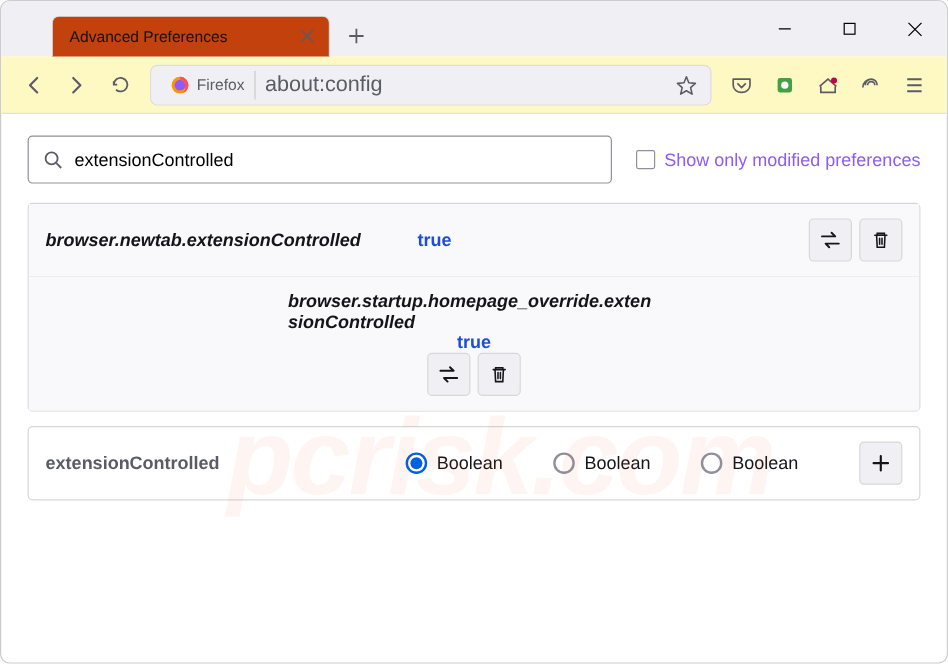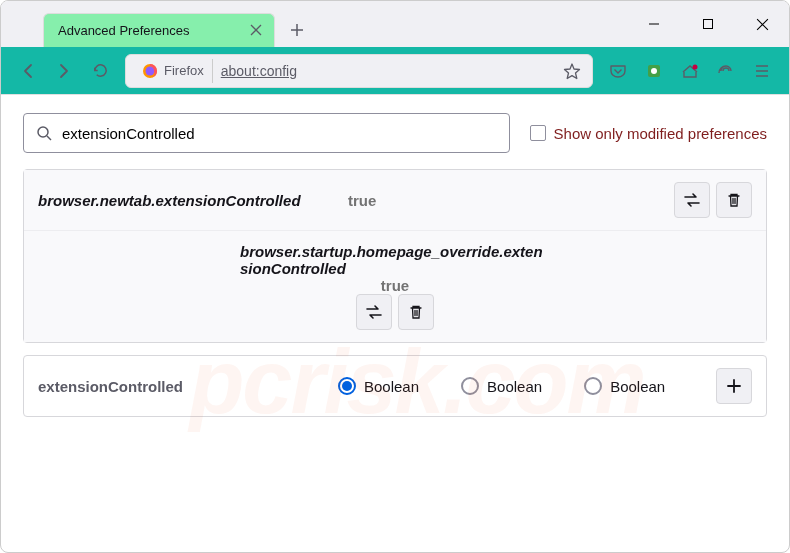--- a/index.html
+++ b/index.html
@@ -1,51 +1,51 @@
 <!DOCTYPE html>
 <html><head>
   <meta charset="utf-8">
   <style>
     * { margin: 0; padding: 0; box-sizing: border-box; font-family: -apple-system, BlinkMacSystemFont, "Segoe UI", Arial, sans-serif; }
     body { width: 790px; height: 553px; background: #fff; border: 1px solid #ccc; border-radius: 8px; overflow: hidden; position: relative; }
     
     
     .titlebar { height: 46px; display: flex; align-items: center; background: #f0f0f4; }
-    .tab { display: flex; align-items: center; background: #86efac; height: 34px; border-radius: 6px 6px 0 0; padding: 0 10px 0 14px; margin-left: 42px; margin-top: 11px; width: 232px; gap: 8px; border: 1px solid #ddd; border-bottom: none;}
+    .tab { display: flex; align-items: center; background: #c2410c; height: 34px; border-radius: 6px 6px 0 0; padding: 0 10px 0 14px; margin-left: 42px; margin-top: 11px; width: 232px; gap: 8px; border: 1px solid #ddd; border-bottom: none;}
     .tab-title { font-size: 13px; color: #15141a; flex: 1; }
     .tab-close { width: 16px; height: 16px; display: flex; align-items: center; justify-content: center; cursor: pointer; }
     .newtab-btn { width: 28px; height: 28px; display: flex; align-items: center; justify-content: center; margin-left: 8px; margin-top: 11px; cursor: pointer; }
     .window-controls { margin-left: auto; display: flex; gap: 8px; padding-right: 4px; }
     .win-btn { width: 46px; height: 46px; display: flex; align-items: center; justify-content: center; cursor: pointer; font-size: 14px; }
     
     
-    .toolbar { height: 48px; display: flex; align-items: center; padding: 0 10px; background: #14b8a6; border-bottom: 1px solid #e0e0e0; gap: 2px; }
+    .toolbar { height: 48px; display: flex; align-items: center; padding: 0 10px; background: #fef9c3; border-bottom: 1px solid #e0e0e0; gap: 2px; }
     .nav-btn { width: 34px; height: 34px; display: flex; align-items: center; justify-content: center; border-radius: 4px; cursor: pointer; color: #5b5b66; }
     .addressbar { flex: 1; height: 34px; background: #f0f0f4; border-radius: 6px; display: flex; align-items: center; padding: 0 8px; margin: 0 6px; gap: 8px; border: 1px solid #ddd; }
     .identity { display: flex; align-items: center; gap: 6px; font-size: 13px; color: #5b5b66; padding: 0 8px; border-right: 1px solid #ccc; height: 24px; }
     .ff-logo { width: 16px; height: 16px; }
-    .url-text { flex: 1; font-size: 14px; color: #5b5b66; text-decoration: underline; }
+    .url-text { flex: 1; font-size: 18px; color: #5b5b66; }
     .star-btn { width: 24px; height: 24px; display: flex; align-items: center; justify-content: center; cursor: pointer; color: #5b5b66; }
     .toolbar-right { display: flex; gap: 2px; align-items: center; }
     .toolbar-icon { width: 34px; height: 34px; display: flex; align-items: center; justify-content: center; cursor: pointer; color: #5b5b66; }
     
     
     .content { padding: 18px 22px; }
     .search-row { display: flex; align-items: center; gap: 20px; margin-bottom: 16px; }
     .search-box { flex: 1; height: 40px; border: 1px solid #8f8f9d; border-radius: 4px; display: flex; align-items: center; padding: 0 12px; gap: 10px; }
     .search-icon { color: #5b5b66; }
     .search-input { flex: 1; border: none; outline: none; font-size: 15px; background: transparent; }
-    .checkbox-label { display: flex; align-items: center; gap: 8px; font-size: 15px; color: #7f1d1d; cursor: pointer; }
+    .checkbox-label { display: flex; align-items: center; gap: 8px; font-size: 15px; color: #8b5cf6; cursor: pointer; }
     .checkbox { width: 16px; height: 16px; border: 1px solid #8f8f9d; border-radius: 2px; }
     
     .results { border: 1px solid #d7d7db; border-radius: 4px; margin-bottom: 12px; }
     .pref-row { display: flex; align-items: center; padding: 12px 14px; border-bottom: 1px solid #ededf0; background: #f9f9fb; }
     .pref-row:last-child { border-bottom: none; flex-direction: column; }
     .pref-name { font-size: 15px; font-weight: 700; color: #15141a; width: 310px; word-break: break-all; font-style: italic; }
-    .pref-value { font-size: 15px; font-weight: 700; color: #737373; flex: 1; }
+    .pref-value { font-size: 15px; font-weight: 700; color: #1d4ed8; flex: 1; }
     .pref-actions { display: flex; gap: 6px; }
     .icon-btn { width: 36px; height: 36px; border: 1px solid #d7d7db; border-radius: 4px; display: flex; align-items: center; justify-content: center; cursor: pointer; background: #f0f0f4; }
     
     .add-row { display: flex; align-items: center; padding: 12px 14px; border: 1px solid #d7d7db; border-radius: 4px; gap: 20px; }
     .add-name { font-size: 15px; font-weight: 700; color: #5b5b66; width: 280px; }
     .radio-group { display: flex; gap: 42px; flex: 1; }
     .radio-opt { display: flex; align-items: center; gap: 8px; font-size: 15px; color: #15141a; cursor: pointer; }
     .radio { width: 18px; height: 18px; border: 2px solid #8f8f9d; border-radius: 50%; display: flex; align-items: center; justify-content: center; }
     .radio.checked { border-color: #0060df; }
     .radio.checked::after { content: ''; width: 10px; height: 10px; background: #0060df; border-radius: 50%; }

